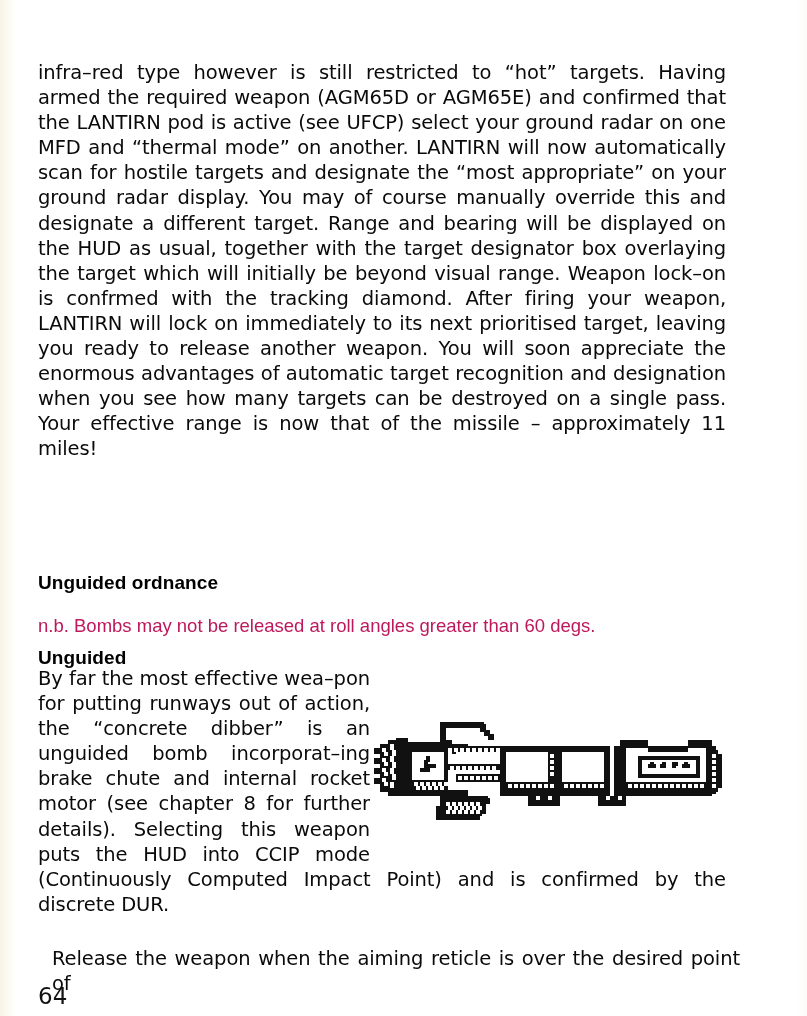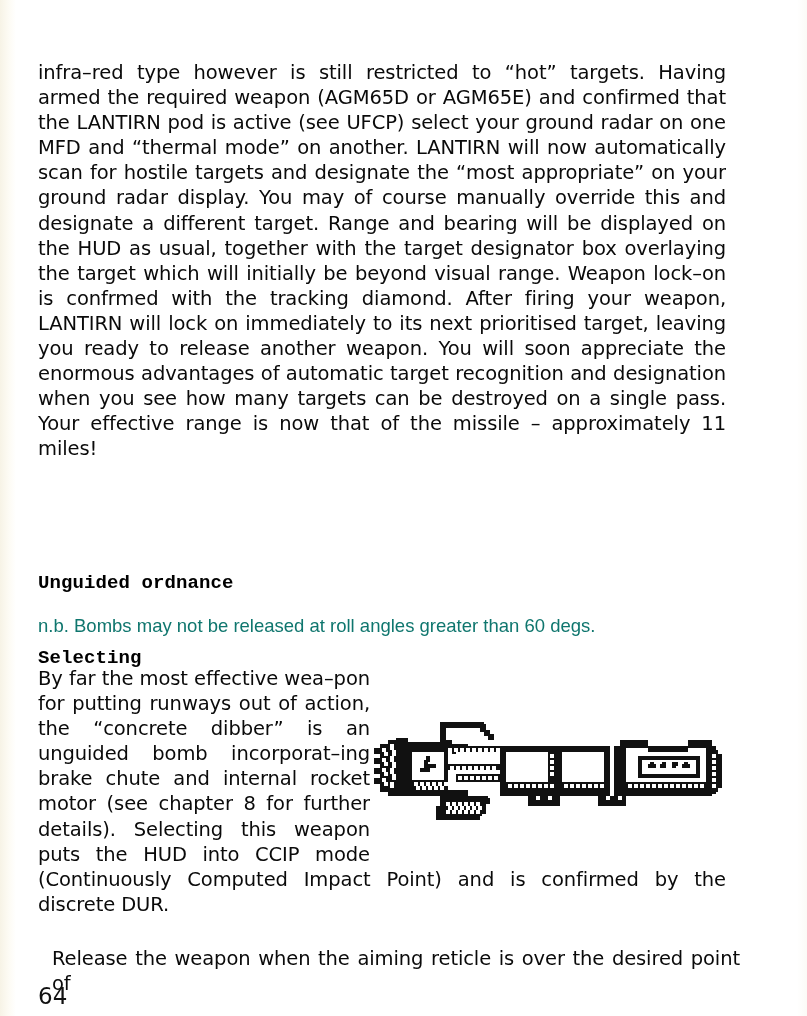--- a/index.html
+++ b/index.html
@@ -59,33 +59,33 @@
   .p1 { position: absolute; left: 0; top: 60px;  width: 688px; }
   .p2 { position: absolute; left: 0; top: 445px; width: 688px; }
 
   .heading {
     position: absolute;
     left: 0;
     font-size: 19px;
     font-weight: bold;
     color: #000;
     letter-spacing: 0.1px;
-    font-family: Liberation Mono, monospace;
+    font-family: Liberation Sans, sans-serif;
   }
   .h-unguided { top: 556px; }
   .h-durandal { top: 631px; }
 
   .note {
     position: absolute;
     left: 0;
     top: 594px;
     width: 688px;
     font-size: 18.5px;
     line-height: 25px;
-    color: #0f766e;
+    color: #be185d;
     font-family: "Liberation Sans", sans-serif;
   }
 
   
   .wrap-section {
     position: absolute;
     left: 0;
     top: 666px;
     width: 688px;
   }
@@ -145,21 +145,21 @@
 
 <div class="page">
 
   <p class="body-text para p1">infra–red type however is still restricted to “hot” targets. Having armed the required weapon (AGM65D or AGM65E) and confirmed that the LANTIRN pod is active (see UFCP) select your ground radar on one MFD and “thermal mode” on another. LANTIRN will now automatically scan for hostile targets and designate the “most appropriate” on your ground radar display. You may of course manually override this and designate a different target. Range and bearing will be displayed on the HUD as usual, together with the target designator box overlaying the target which will initially be beyond visual range. Weapon lock–on is confrmed with the tracking diamond. After firing your weapon, LANTIRN will lock on immediately to its next prioritised target, leaving you ready to release another weapon. You will soon appreciate the enormous advantages of automatic target recognition and designation when you see how many targets can be destroyed on a single pass. Your effective range is now that of the missile – approximately 11 miles!</p>
 
 
   <h2 class="heading h-unguided">Unguided ordnance</h2>
 
   <p class="note">n.b. Bombs may not be released at roll angles greater than 60 degs.</p>
 
-  <h2 class="heading h-durandal">Selecting</h2>
+  <h2 class="heading h-durandal">Unguided</h2>
 
   <div class="wrap-section">
     <div class="figure-float"></div>
     <p class="wrap-text">By far the most effective wea–pon for putting runways out of action, the “concrete dibber” is an unguided bomb incorporat–ing brake chute and internal rocket motor (see chapter 8 for further details). Selecting this weapon puts the HUD into CCIP mode (Continuously Computed Impact Point) and is confirmed by the discrete DUR.</p>
   </div>
 
   <p class="body-text last-line-natural p-release">Release the weapon when the aiming reticle is over the desired point of</p>
 
   <div class="page-number">64</div>
 </div>

